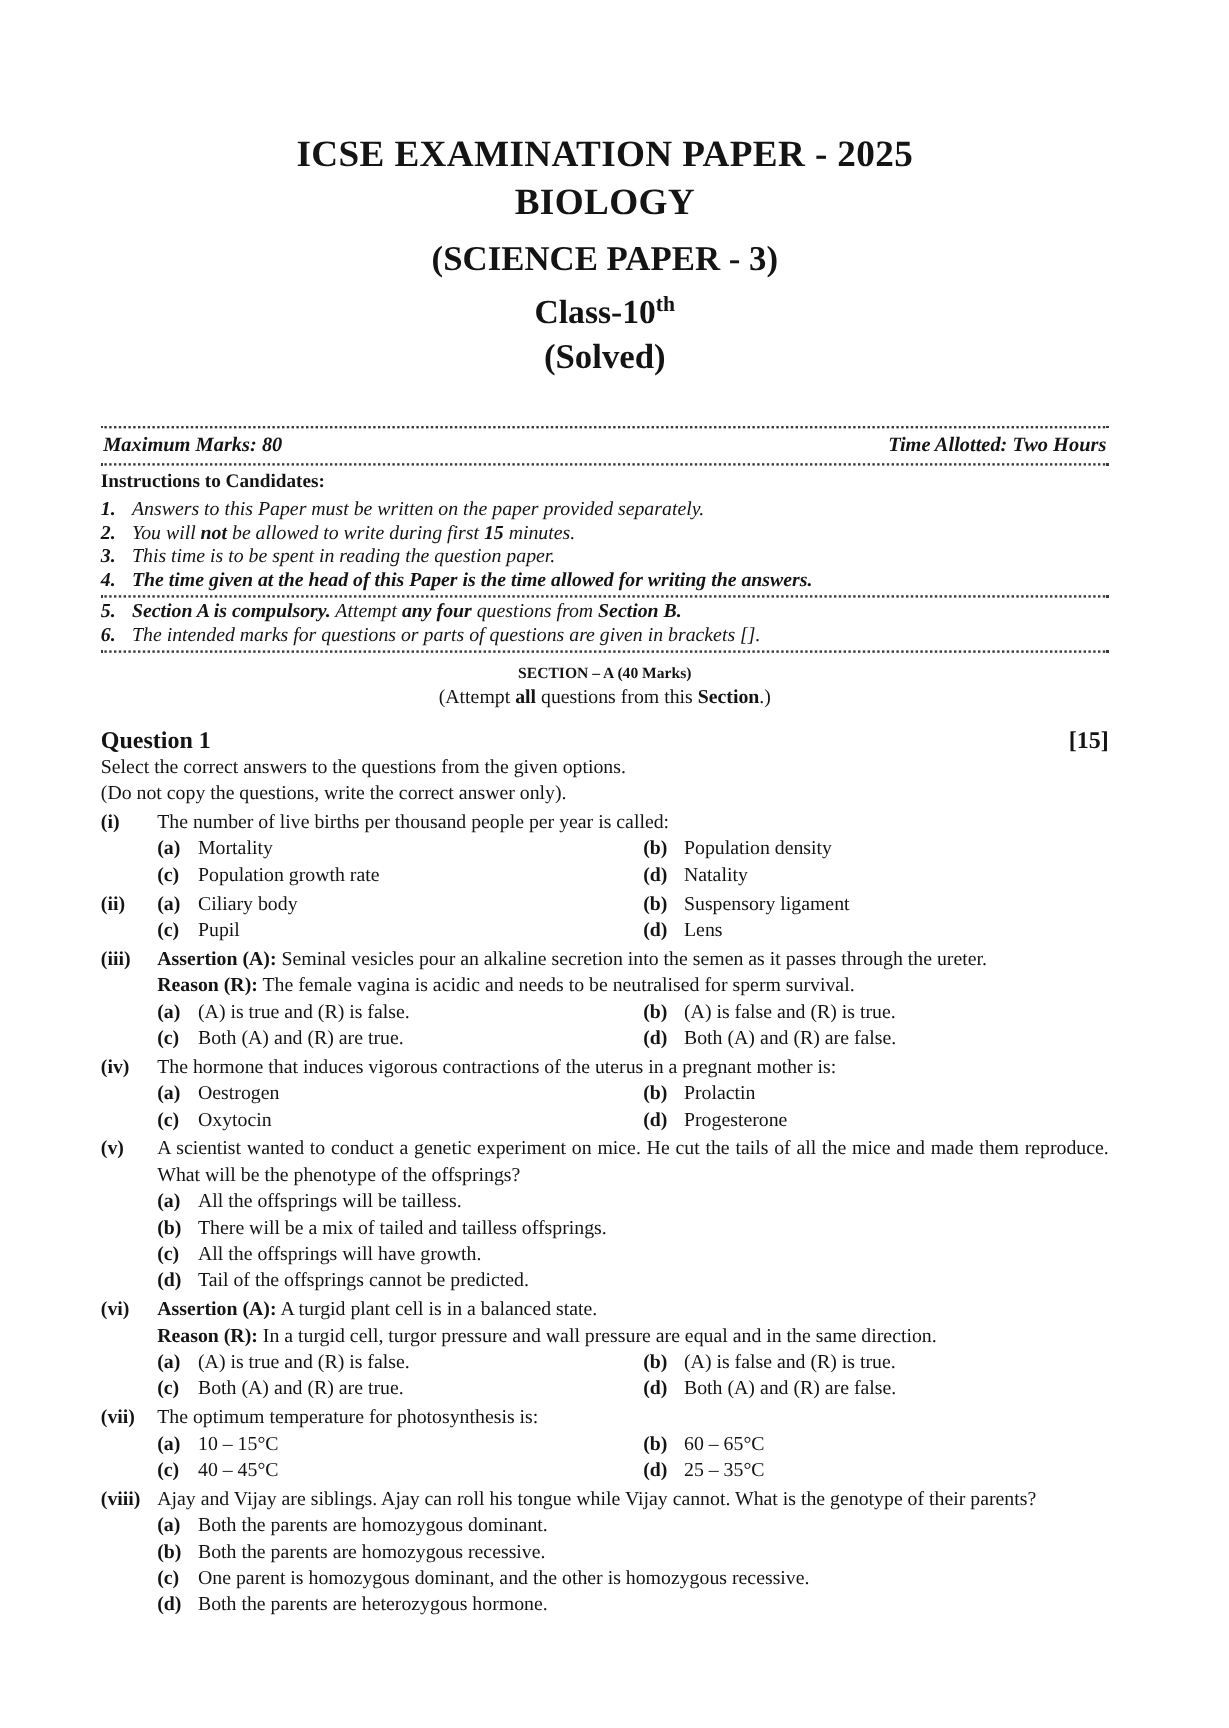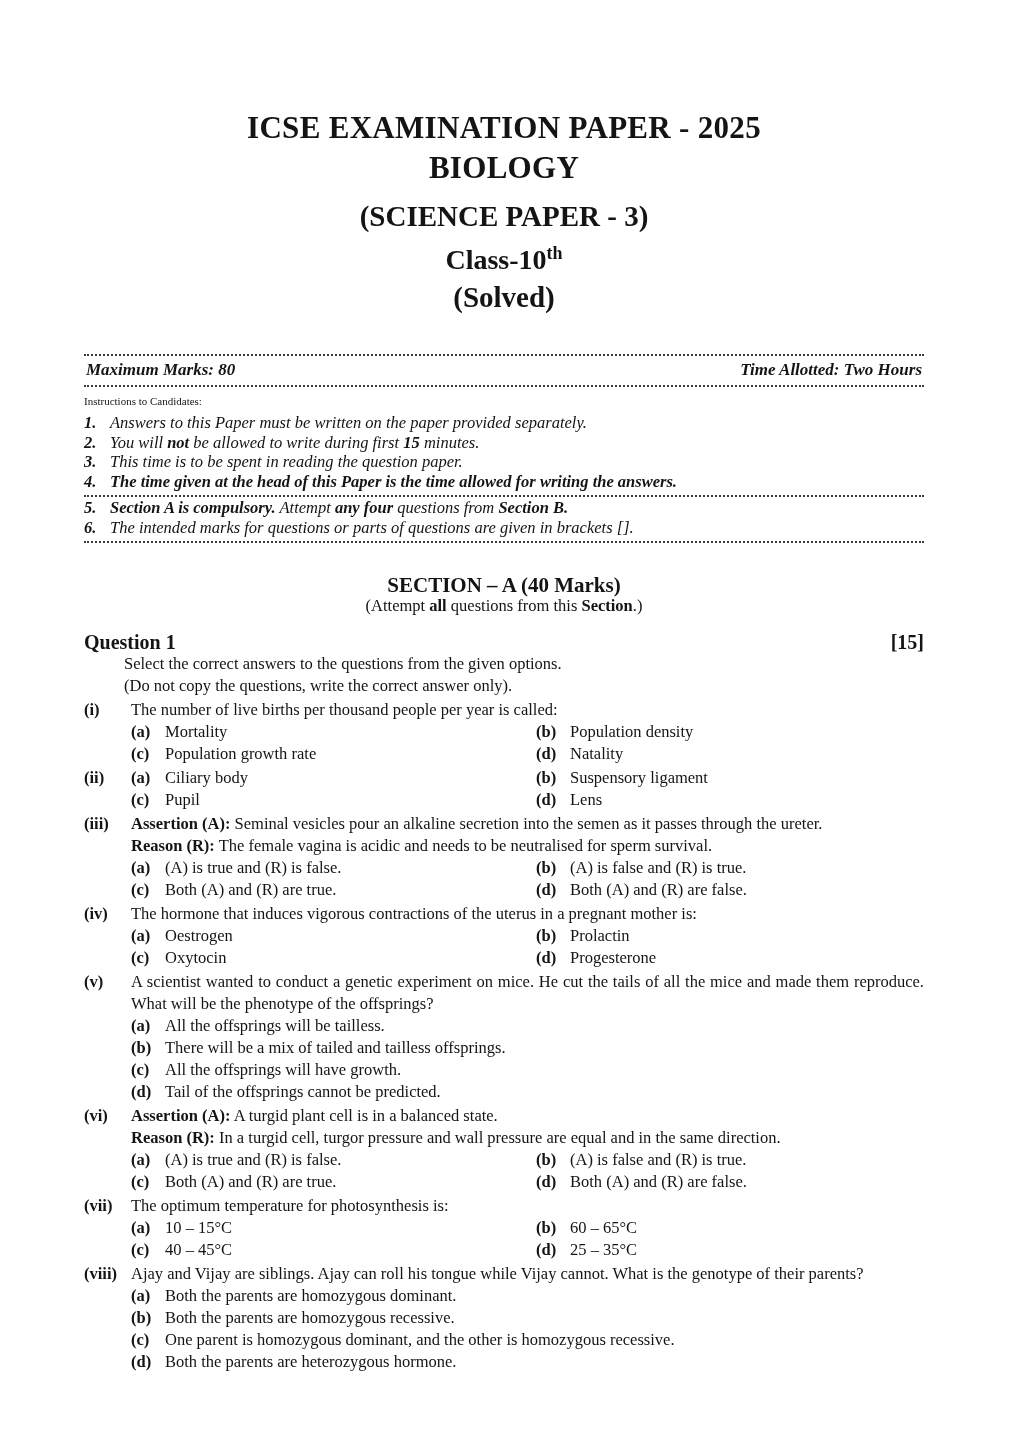--- a/index.html
+++ b/index.html
@@ -24,34 +24,34 @@
 
   
   .meta-row {
     display: flex; justify-content: space-between;
     font-style: italic; font-weight: bold; font-size: 17px;
     padding: 4px 2px 5px 2px;
     gap: 32px;
   }
 
   
-  .instr-head { font-weight: normal; font-size: 11px; line-height: 22px; padding-top: 3px; }
+  .instr-head { font-weight: bold; font-size: 16px; line-height: 22px; padding-top: 3px; }
   .instr-group { padding: 1px 0 4px 0; }
   .instr-row { display: flex; font-style: italic; font-size: 16.5px; line-height: 19.5px; }
   .instr-num { font-weight: bold; width: 26px; flex: none; }
   .instr-text { flex: 1; }
   .b { font-weight: bold; }
 
   
-  .section-title { text-align: center; font-weight: bold; font-size: 21px; line-height: 21px; margin-top: 32px; }
+  .section-title { text-align: center; font-weight: bold; font-size: 13px; line-height: 21px; margin-top: 6px; }
   .section-sub { text-align: center; font-size: 16.5px; line-height: 20px; }
 
   
   .q1-row { display: flex; justify-content: space-between; font-weight: bold; font-size: 20px; line-height: 22px; margin-top: 15px; }
-  .intro { font-size: 16.5px; line-height: 22px; margin-left: 40px; }
+  .intro { font-size: 16.5px; line-height: 22px; }
 
   
   .questions { margin-top: 2px; }
   .question { position: relative; padding-left: 47px; font-size: 16.5px; line-height: 22px; margin-top: 2px; }
   .q-num { position: absolute; left: 0; top: 0; font-weight: bold; }
   .q-line { text-align: justify; }
   .q-options.two { display: grid; grid-template-columns: 405px 1fr; }
   .opt { display: flex; }
   .opt-label { font-weight: bold; width: 34px; flex: none; }
   .opt-text { flex: 1; }

